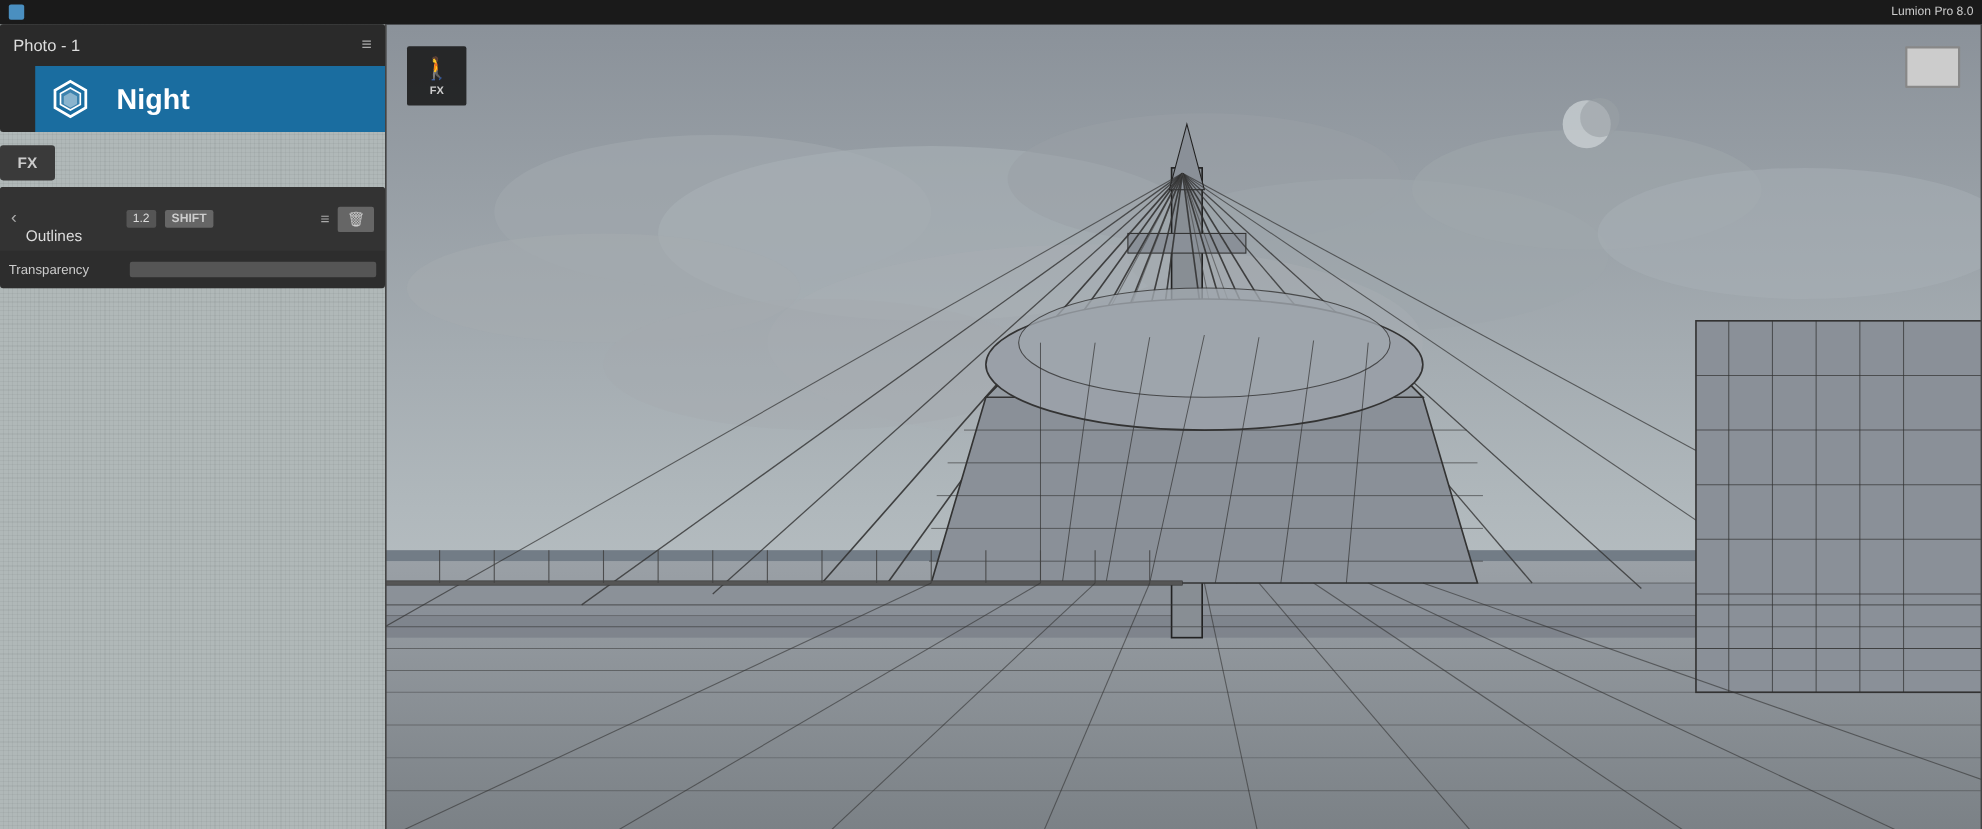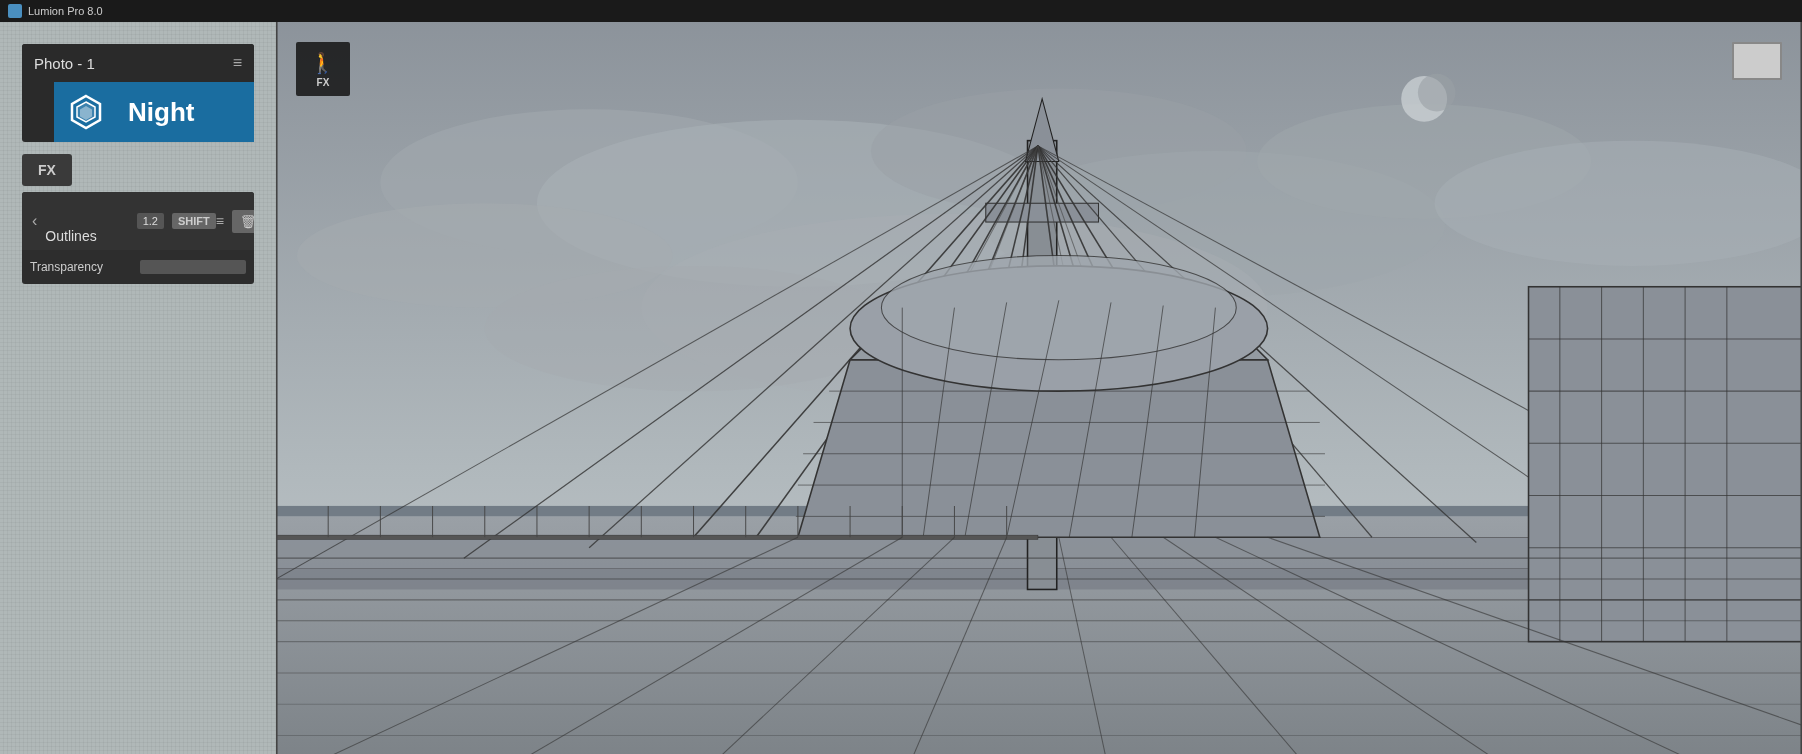--- a/index.html
+++ b/index.html
@@ -14,20 +14,21 @@
     }
 
     
     #titlebar {
       height: 22px;
       background: #1a1a1a;
       display: flex;
       align-items: center;
       padding: 0 8px;
       flex-shrink: 0;
+      justify-content: space-between;
     }
     #titlebar-icon {
       width: 14px;
       height: 14px;
       margin-right: 6px;
       background: #4a8fc0;
       border-radius: 2px;
     }
     #titlebar-text {
       color: #ccc;
@@ -36,29 +37,29 @@
 
     
     #main {
       display: flex;
       flex: 1;
       overflow: hidden;
     }
 
     
     #sidebar {
-      width: 276px;
+      width: 350px;
       background: #b0b8b8;
       background-image: 
         repeating-linear-gradient(0deg, transparent, transparent 3px, rgba(0,0,0,0.04) 3px, rgba(0,0,0,0.04) 4px),
         repeating-linear-gradient(90deg, transparent, transparent 3px, rgba(0,0,0,0.04) 3px, rgba(0,0,0,0.04) 4px);
       display: flex;
       flex-direction: column;
       flex-shrink: 0;
-      padding: 22px;
+      padding: 0;
       gap: 6px;
     }
 
     
     #photo-panel {
       background: #2a2a2a;
       border-radius: 3px;
     }
     #photo-header {
       display: flex;

